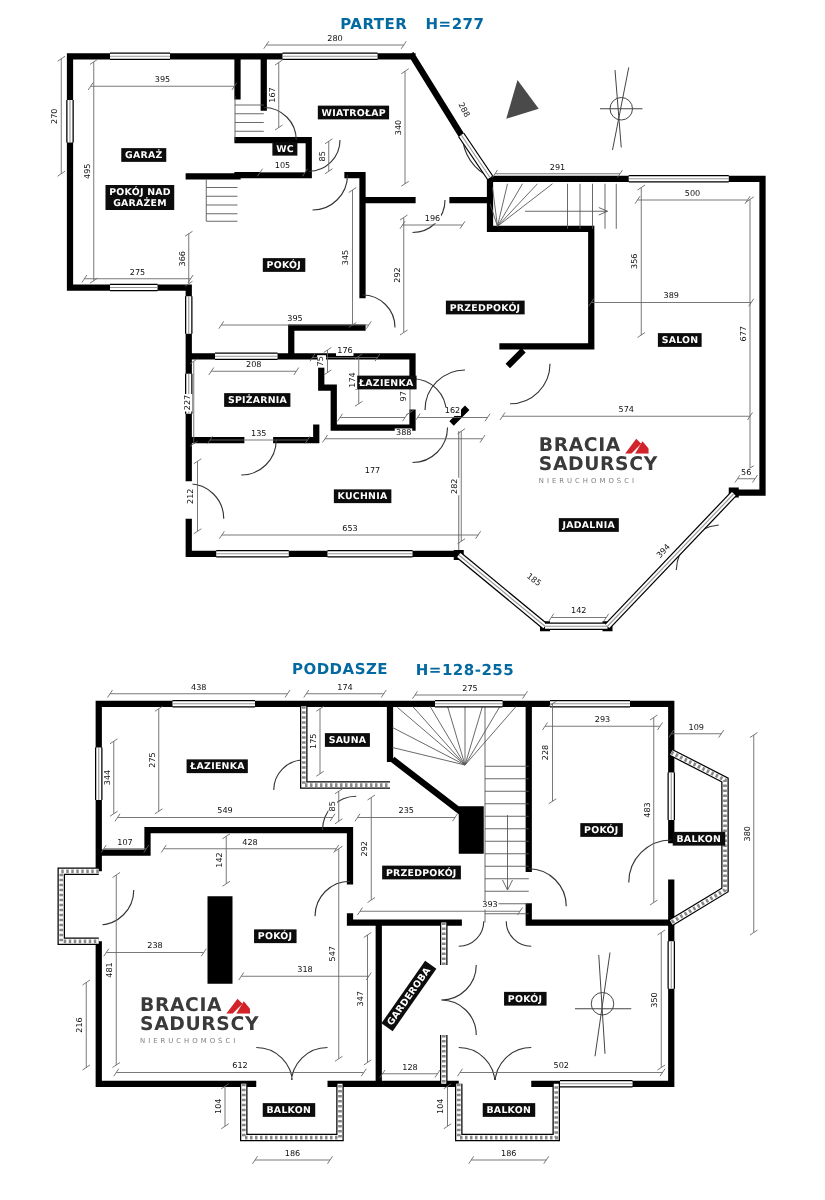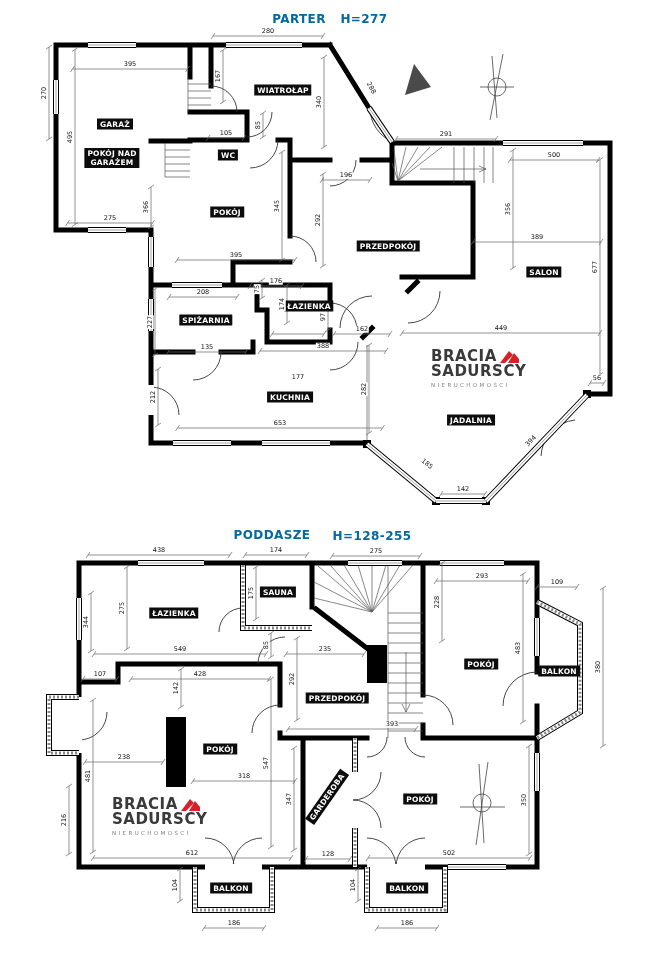--- a/index.html
+++ b/index.html
@@ -395,21 +395,21 @@
       <g stroke="#666" stroke-width="0.7">
         <path d="M377,928 H437 M375,931 L379,925 M435,931 L439,925" fill="none"></path>
       </g>
     </svg>
 
   <div id="labels">
       <div class="room" style="left: 115px; top: 124px; transform: translate(-50%, -50%);">GARAŻ</div>
       <div class="room" style="left: 112px; top: 158px; transform: translate(-50%, -50%);">POKÓJ NAD
 GARAŻEM</div>
       <div class="room" style="left: 283px; top: 90px; transform: translate(-50%, -50%);">WIATROŁAP</div>
-      <div class="room" style="left: 228px; top: 119px; transform: translate(-50%, -50%); margin-top: 36px;">WC</div>
+      <div class="room" style="left: 228px; top: 119px; transform: translate(-50%, -50%);">WC</div>
       <div class="room" style="left: 227px; top: 212px; transform: translate(-50%, -50%);">POKÓJ</div>
       <div class="room" style="left: 388px; top: 246px; transform: translate(-50%, -50%);">PRZEDPOKÓJ</div>
       <div class="room" style="left: 544px; top: 272px; transform: translate(-50%, -50%);">SALON</div>
       <div class="room" style="left: 309px; top: 306px; transform: translate(-50%, -50%);">ŁAZIENKA</div>
       <div class="room" style="left: 206px; top: 320px; transform: translate(-50%, -50%);">SPIŻARNIA</div>
       <div class="room" style="left: 290px; top: 397px; transform: translate(-50%, -50%);">KUCHNIA</div>
       <div class="room" style="left: 471px; top: 420px; transform: translate(-50%, -50%);">JADALNIA</div>
       <div class="dim" style="left: 44px; top: 93px; transform: translate(-50%, -50%) rotate(-90deg);">270</div>
       <div class="dim" style="left: 70px; top: 137px; transform: translate(-50%, -50%) rotate(-90deg);">495</div>
       <div class="dim" style="left: 130px; top: 64px; transform: translate(-50%, -50%);">395</div>
@@ -436,21 +436,21 @@
       <div class="dim" style="left: 282px; top: 304px; transform: translate(-50%, -50%) rotate(-90deg);">174</div>
       <div class="dim" style="left: 323px; top: 317px; transform: translate(-50%, -50%) rotate(-90deg);">97</div>
       <div class="dim" style="left: 298px; top: 329px; transform: translate(-50%, -50%); margin-top: 48px;">177</div>
       <div class="dim" style="left: 362px; top: 329px; transform: translate(-50%, -50%);">162</div>
       <div class="dim" style="left: 323px; top: 346px; transform: translate(-50%, -50%);">388</div>
       <div class="dim" style="left: 150px; top: 322px; transform: translate(-50%, -50%) rotate(-90deg);">227</div>
       <div class="dim" style="left: 207px; top: 347px; transform: translate(-50%, -50%);">135</div>
       <div class="dim" style="left: 153px; top: 397px; transform: translate(-50%, -50%) rotate(-90deg);">212</div>
       <div class="dim" style="left: 364px; top: 389px; transform: translate(-50%, -50%) rotate(-90deg);">282</div>
       <div class="dim" style="left: 280px; top: 423px; transform: translate(-50%, -50%);">653</div>
-      <div class="dim" style="left: 501px; top: 328px; transform: translate(-50%, -50%);">449</div>
+      <div class="dim" style="left: 501px; top: 328px; transform: translate(-50%, -50%);">574</div>
       <div class="dim" style="left: 597px; top: 378px; transform: translate(-50%, -50%);">56</div>
       <div class="dim" style="left: 427px; top: 464px; transform: translate(-50%, -50%) rotate(38deg);">185</div>
       <div class="dim" style="left: 463px; top: 489px; transform: translate(-50%, -50%);">142</div>
       <div class="dim" style="left: 531px; top: 441px; transform: translate(-50%, -50%) rotate(-47deg);">394</div>
       <div class="room" style="left: 174px; top: 613px; transform: translate(-50%, -50%);">ŁAZIENKA</div>
       <div class="room" style="left: 278px; top: 592px; transform: translate(-50%, -50%);">SAUNA</div>
       <div class="room" style="left: 337px; top: 698px; transform: translate(-50%, -50%);">PRZEDPOKÓJ</div>
       <div class="room" style="left: 481px; top: 664px; transform: translate(-50%, -50%);">POKÓJ</div>
       <div class="room" style="left: 559px; top: 671px; transform: translate(-50%, -50%);">BALKON</div>
       <div class="room" style="left: 220px; top: 749px; transform: translate(-50%, -50%);">POKÓJ</div>

